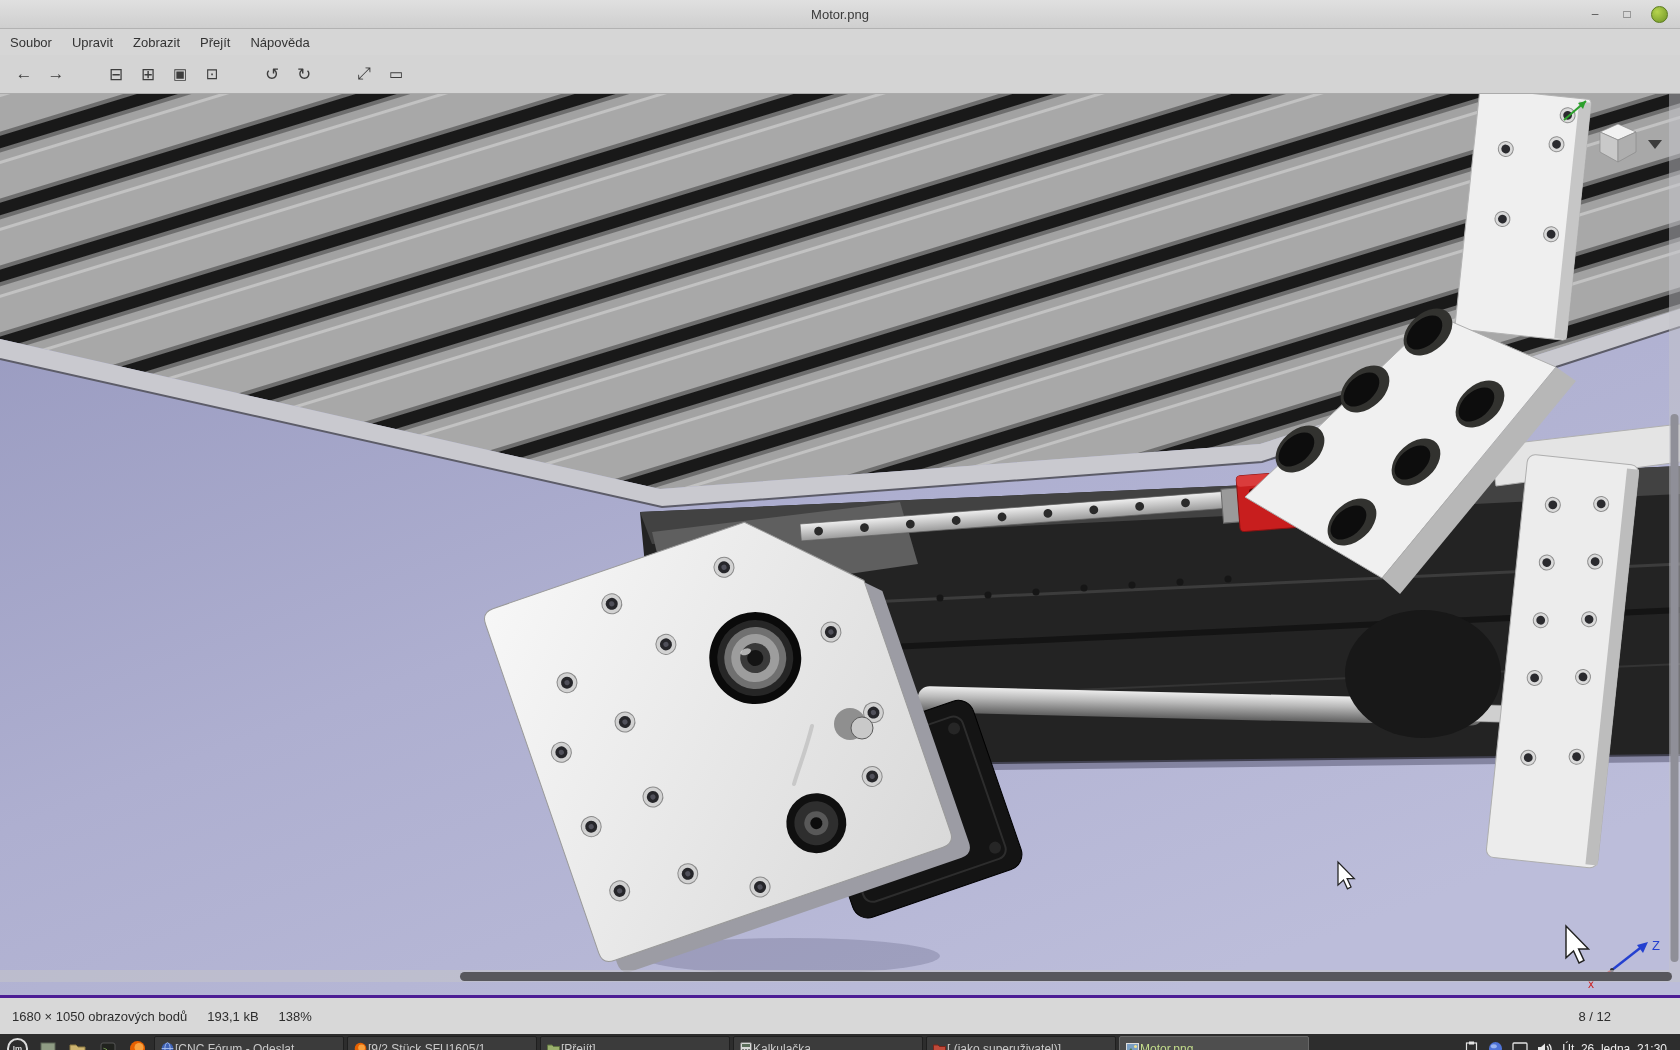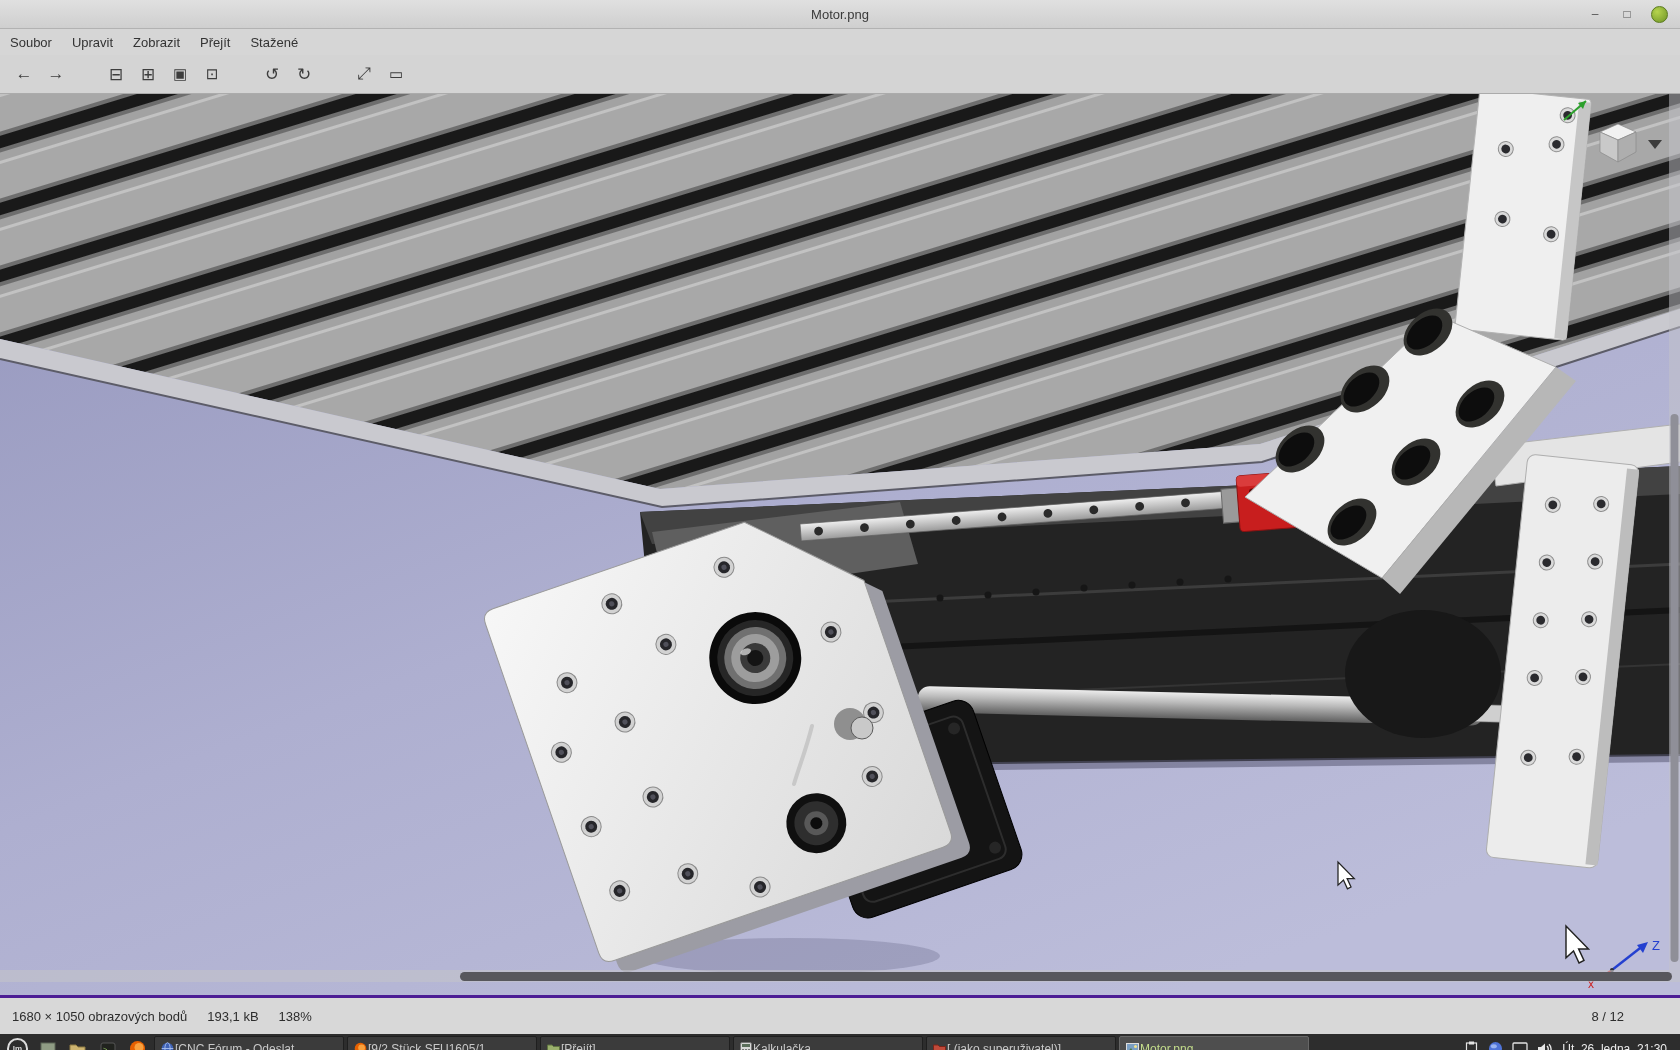--- a/index.html
+++ b/index.html
@@ -19,21 +19,21 @@
   .tb{width:32px;height:30px;display:flex;align-items:center;justify-content:center;font-size:17px;color:#3d3d3d}
   .tb.small{font-size:15px}
   .gap{margin-left:28px}
   
   .viewer{height:901px;position:relative;background:#a9aacb;overflow:hidden}
   .viewer svg{position:absolute;left:0;top:0}
   
   .statusbar{height:28px;background:#d8d8d8;border-top:3px solid #4c1d95;display:flex;align-items:center;
              font-size:13px;color:#2d2d2d;padding:4px 12px}
   .sb-item{margin-right:20px}
-  .sb-right{margin-left:auto;margin-right:44px}
+  .sb-right{margin-left:auto;margin-right:57px}
   
   .taskbar{height:29px;background:#2d2d2d;display:flex;align-items:center;padding:0 4px;gap:3px}
   .launcher{width:27px;height:25px;display:flex;align-items:center;justify-content:center}
   .mint-circle{width:17px;height:17px;border:2px solid #dcdcdc;border-radius:50%;color:#dcdcdc;
                font-size:8px;font-weight:bold;display:flex;align-items:center;justify-content:center}
   .task-btn{width:176px;height:23px;background:#3b3b3b;border:1px solid #1f1f1f;border-radius:2px;
             display:flex;align-items:center;gap:1px;padding:0 6px;color:#c8c8c8;font-size:12px;
             white-space:nowrap;overflow:hidden;flex:none}
   .task-btn .lbl{overflow:hidden;white-space:nowrap}
   .task-btn.active{background:#4e4e4e;border-color:#666;color:#c3dc8b}
@@ -50,21 +50,21 @@
     <div class="wc">□</div>
     <div class="close-btn"></div>
   </div>
 </div>
 
 <div class="menubar">
   <span class="menu-item">Soubor</span>
   <span class="menu-item">Upravit</span>
   <span class="menu-item">Zobrazit</span>
   <span class="menu-item">Přejít</span>
-  <span class="menu-item">Stažené</span>
+  <span class="menu-item">Nápověda</span>
 </div>
 
 <div class="toolbar">
   <div class="tb">←</div>
   <div class="tb">→</div>
   <div class="tb gap">⊟</div>
   <div class="tb">⊞</div>
   <div class="tb small">▣</div>
   <div class="tb small">⊡</div>
   <div class="tb gap">↺</div>

